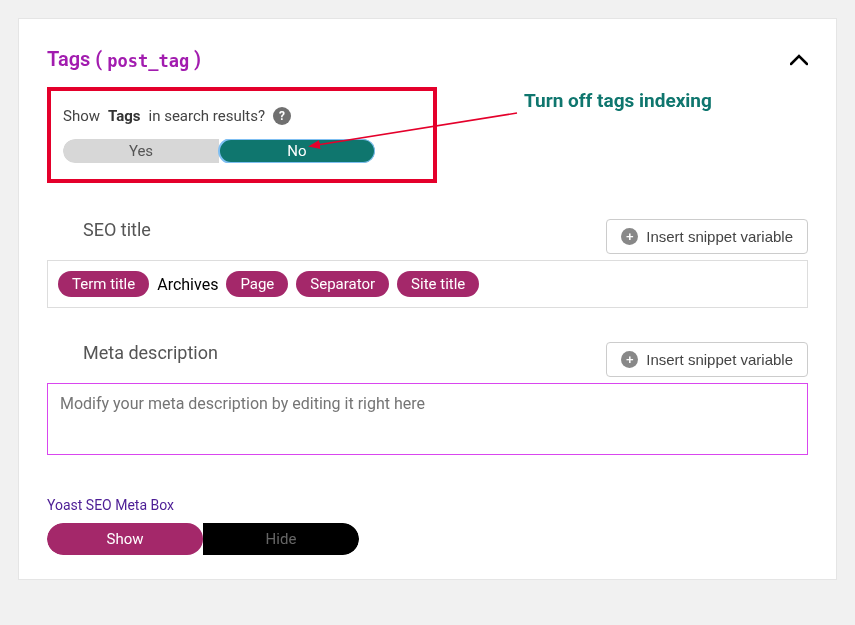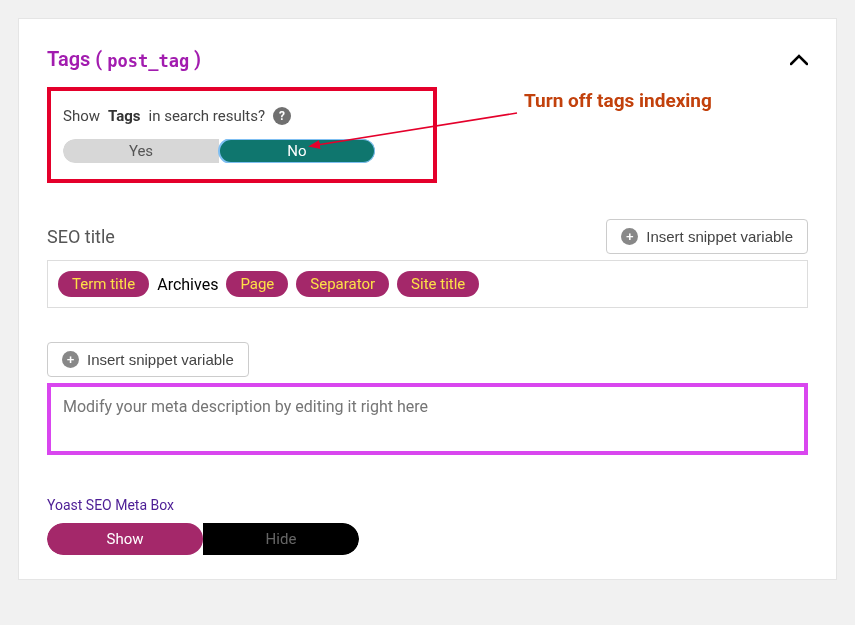--- a/index.html
+++ b/index.html
@@ -76,36 +76,37 @@
       font-size: 15px;
       cursor: pointer;
     }
     .toggle-off { background: #d7d7d7; color: #555; border-radius: 16px 0 0 16px; }
     .toggle-on-magenta { background: #0f766e; color: #fff; border-radius: 16px 16px 16px 16px; outline: 2px solid #7fbff2; outline-offset: -1px; }
 
     .annot {
       position: absolute;
       left: 505px;
       top: 70px;
-      color: #c2410c;
+      color: #0f766e;
       font-weight: 700;
       font-size: 19px;
     }
     .arrow-svg {
       position: absolute;
       left: 280px;
       top: 84px;
       pointer-events: none;
     }
 
     .field-row {
       display: flex;
       justify-content: space-between;
-      align-items: center;
+      align-items: flex-start;
       margin-bottom: 6px;
+      margin-left: 36px;
     }
     .field-label {
       font-size: 18px;
       color: #555;
     }
     .snippet-btn {
       border: 1px solid #ccc;
       background: #fff;
       padding: 8px 14px;
       font-size: 15px;
@@ -126,29 +127,29 @@
       border: 1px solid #ddd;
       padding: 10px 10px;
       display: flex;
       align-items: center;
       gap: 8px;
       flex-wrap: wrap;
       margin-bottom: 34px;
     }
     .pill {
       background: #a4286a;
-      color: #fde047;
+      color: #ffffff;
       border-radius: 14px;
       padding: 4px 14px;
       font-size: 15px;
       cursor: pointer;
     }
     .pill-text { color: #000000; font-size: 16px; }
     .meta-textarea {
-      border: 4px solid #d946ef;
+      border: 1px solid #d946ef;
       width: 100%;
       min-height: 72px;
       padding: 10px 12px;
       font-size: 16px;
       color: #777;
       resize: none;
       font-family: inherit;
       margin-bottom: 38px;
     }
     .yoast-label {
@@ -214,20 +215,21 @@
   </div>
   <div class="pill-input">
     <span class="pill">Term title</span>
     <span class="pill-text">Archives</span>
     <span class="pill">Page</span>
     <span class="pill">Separator</span>
     <span class="pill">Site title</span>
   </div>
 
   <div class="field-row">
+    <div class="field-label">Meta description</div>
     <button class="snippet-btn">
       <span class="plus-circle">+</span>
       <span>Insert snippet variable</span>
     </button>
   </div>
   <textarea class="meta-textarea" placeholder="Modify your meta description by editing it right here" style=""></textarea>
 
   <div class="yoast-label">Yoast SEO Meta Box</div>
   <div class="toggle2">
     <div class="toggle2-on">Show</div>

